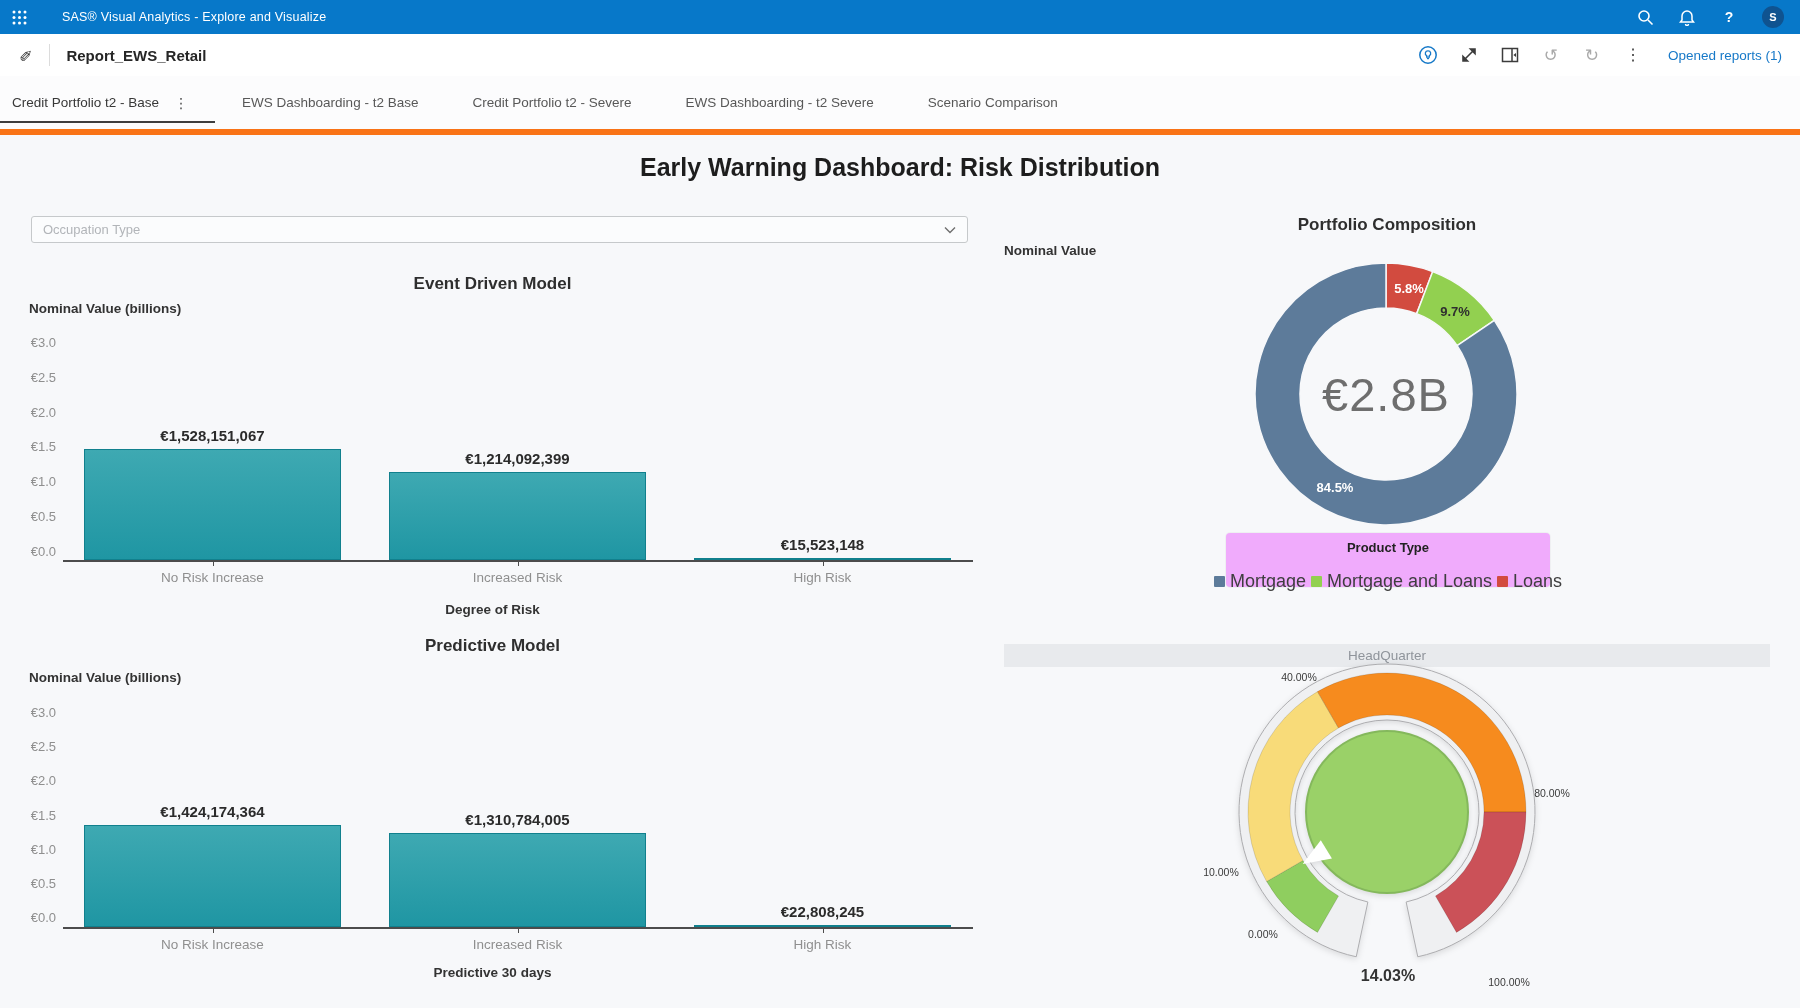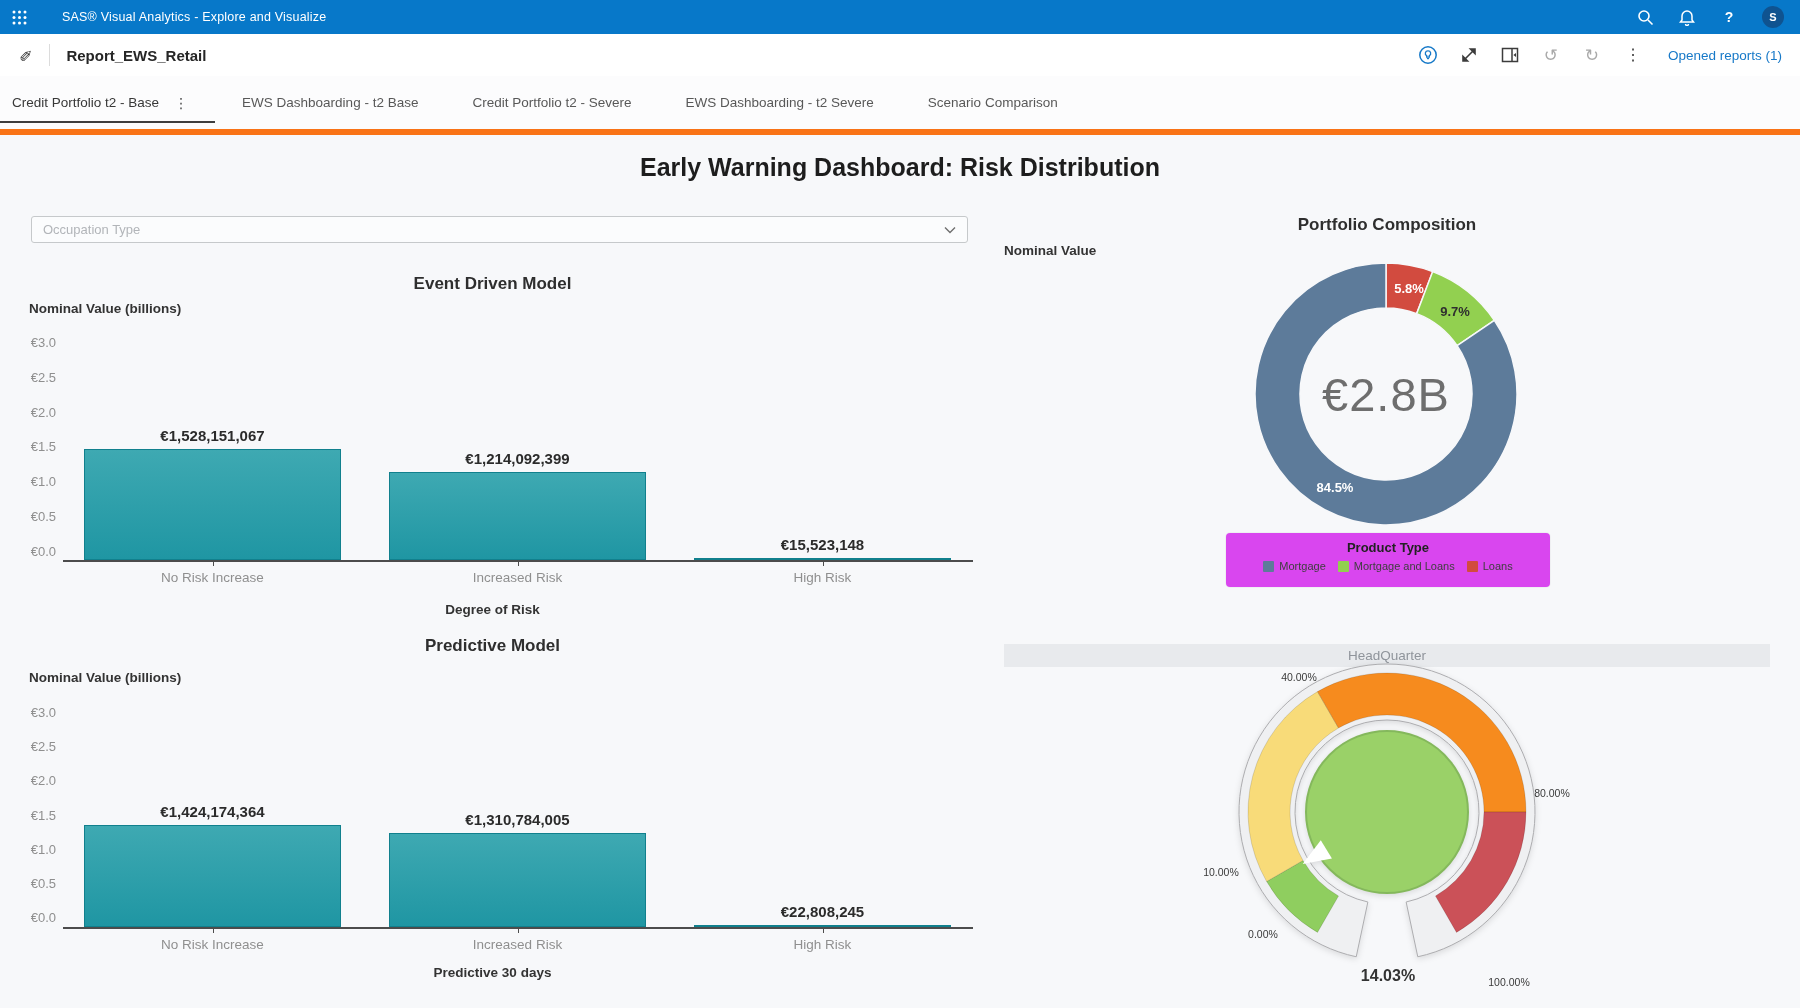--- a/index.html
+++ b/index.html
@@ -69,24 +69,24 @@
   .pc-title,.ps-title{position:absolute;width:100%;text-align:center;font-size:17px;font-weight:bold;color:#2e2e2e;}
   .pc-title{top:5px;} .ps-title{top:405px;}
   .nominal-label{position:absolute;left:2px;top:33px;font-size:13.5px;font-weight:bold;color:#333;}
   #donut-svg{position:absolute;left:239px;top:39px;}
   .donut-label{position:absolute;transform:translate(-50%,-50%);font-size:13px;font-weight:600;}
   .dl-0{left:407px;top:78px;color:#fff;}
   .dl-1{left:453px;top:101px;color:#2f2f2f;}
   .dl-2{left:333px;top:277px;color:#fff;}
   .donut-center{position:absolute;left:384px;top:184px;transform:translate(-50%,-50%);
                 font-size:47px;color:#6e6e6e;letter-spacing:1px;}
-  .legend{position:absolute;left:224px;top:323px;width:324px;height:54px;background:#d946ef;border-radius:4px;
+  .legend{position:absolute;left:224px;top:323px;width:324px;height:54px;background:#f0abfc;border-radius:4px;
           box-shadow:0 0 0 1px rgba(0,0,0,.03);}
   .legend-title{text-align:center;font-size:13px;font-weight:bold;color:#222;margin-top:7px;}
-  .legend-items{display:flex;justify-content:center;gap:12px;margin-top:5px;font-size:11px;color:#3e3e3e;}
+  .legend-items{display:flex;justify-content:center;gap:5px;margin-top:16px;font-size:18px;color:#3e3e3e;}
   .legend-item{display:flex;align-items:center;gap:5px;white-space:nowrap;}
   .swatch{width:11px;height:11px;border-radius:1px;display:inline-block;}
   .hq-band{position:absolute;left:2px;top:434px;width:766px;height:23px;background:#e8eaed;
            display:flex;align-items:center;justify-content:center;font-size:13.5px;color:#8f949b;}
   #gauge-svg{position:absolute;left:225px;top:442px;filter:drop-shadow(0 2px 3px rgba(0,0,0,.12));}
   .g-tick{position:absolute;transform:translate(-50%,-50%);font-size:10.5px;color:#3a3a3a;}
   .g-t0{left:297px;top:467px;} .g-t1{left:550px;top:583px;} .g-t2{left:219px;top:662px;}
   .g-t3{left:261px;top:724px;} .g-t4{left:507px;top:724px;margin-top:48px;}
   .g-value{position:absolute;left:386px;top:766px;transform:translate(-50%,-50%);
            font-size:16px;font-weight:600;color:#333;}

